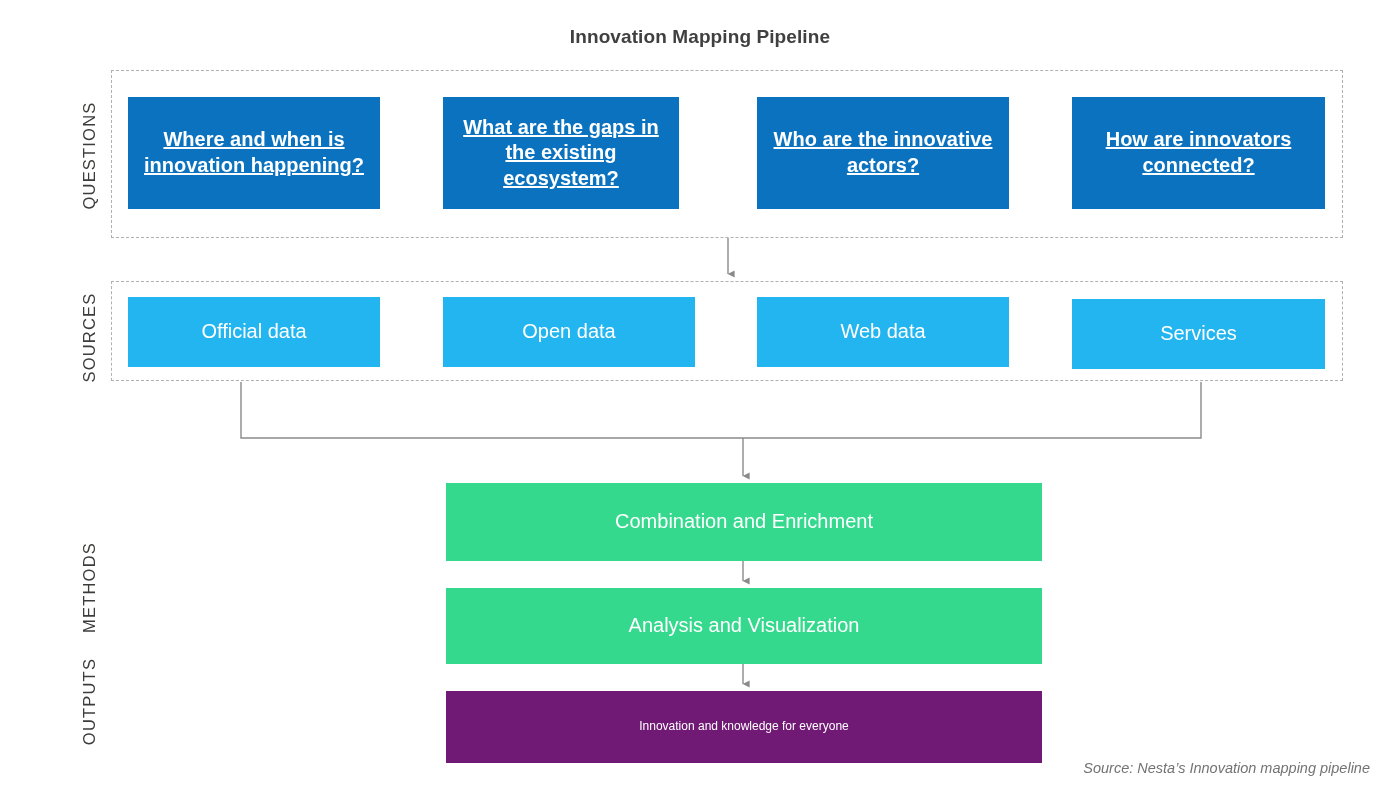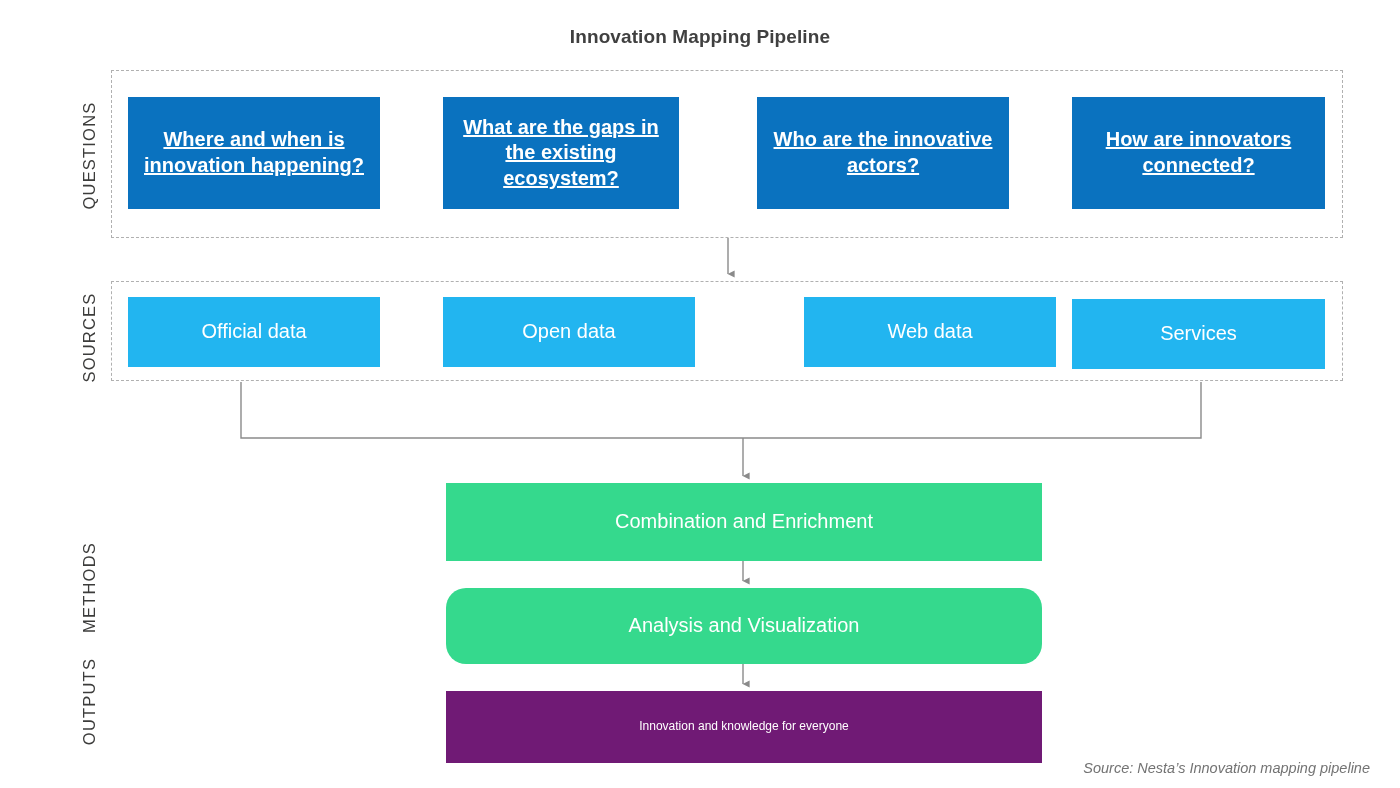--- a/index.html
+++ b/index.html
@@ -123,27 +123,27 @@
   <div class="box question" style="left:443px; top:97px; width:236px; height:112px;">What are the gaps in the existing ecosystem?</div>
   <div class="box question" style="left:757px; top:97px; width:252px; height:112px;">Who are the innovative actors?</div>
   <div class="box question" style="left:1072px; top:97px; width:253px; height:112px;">How are innovators connected?</div>
 
   <div class="rowlabel" style="left:-1px; top:328px; width:180px;">SOURCES</div>
 
   <div class="dashed-group" style="left:111px; top:281px; width:1232px; height:100px;"></div>
 
   <div class="box source" style="left:128px; top:297px; width:252px; height:70px;">Official data</div>
   <div class="box source" style="left:443px; top:297px; width:252px; height:70px;">Open data</div>
-  <div class="box source" style="left:757px; top:297px; width:252px; height:70px;margin-left:47px;">Web data</div>
+  <div class="box source" style="left:757px; top:297px; width:252px; height:70px;">Web data</div>
   <div class="box source" style="left:1072px; top:299px; width:253px; height:70px;">Services</div>
 
   <div class="rowlabel" style="left:-1px; top:578px; width:180px;">METHODS</div>
 
   <div class="box method" style="left:446px; top:483px; width:596px; height:78px;">Combination and Enrichment</div>
-  <div class="box method" style="left:446px; top:588px; width:596px; height:76px;border-radius:20px;">Analysis and Visualization</div>
+  <div class="box method" style="left:446px; top:588px; width:596px; height:76px;">Analysis and Visualization</div>
 
   <div class="rowlabel" style="left:-1px; top:692px; width:180px;">OUTPUTS</div>
 
   <div class="box output" style="left:446px; top:691px; width:596px; height:72px;">Innovation and knowledge for everyone</div>
 
   <svg class="connector-svg" viewBox="0 0 1400 788" xmlns="http://www.w3.org/2000/svg">
     <defs>
       <marker id="arrowhead" markerWidth="9" markerHeight="9" refX="4" refY="7.2" orient="auto" markerUnits="userSpaceOnUse">
         <path d="M0.6,0.6 L7.4,0.6 L4,7.6 Z" fill="#8a8a8a"></path>
       </marker>

